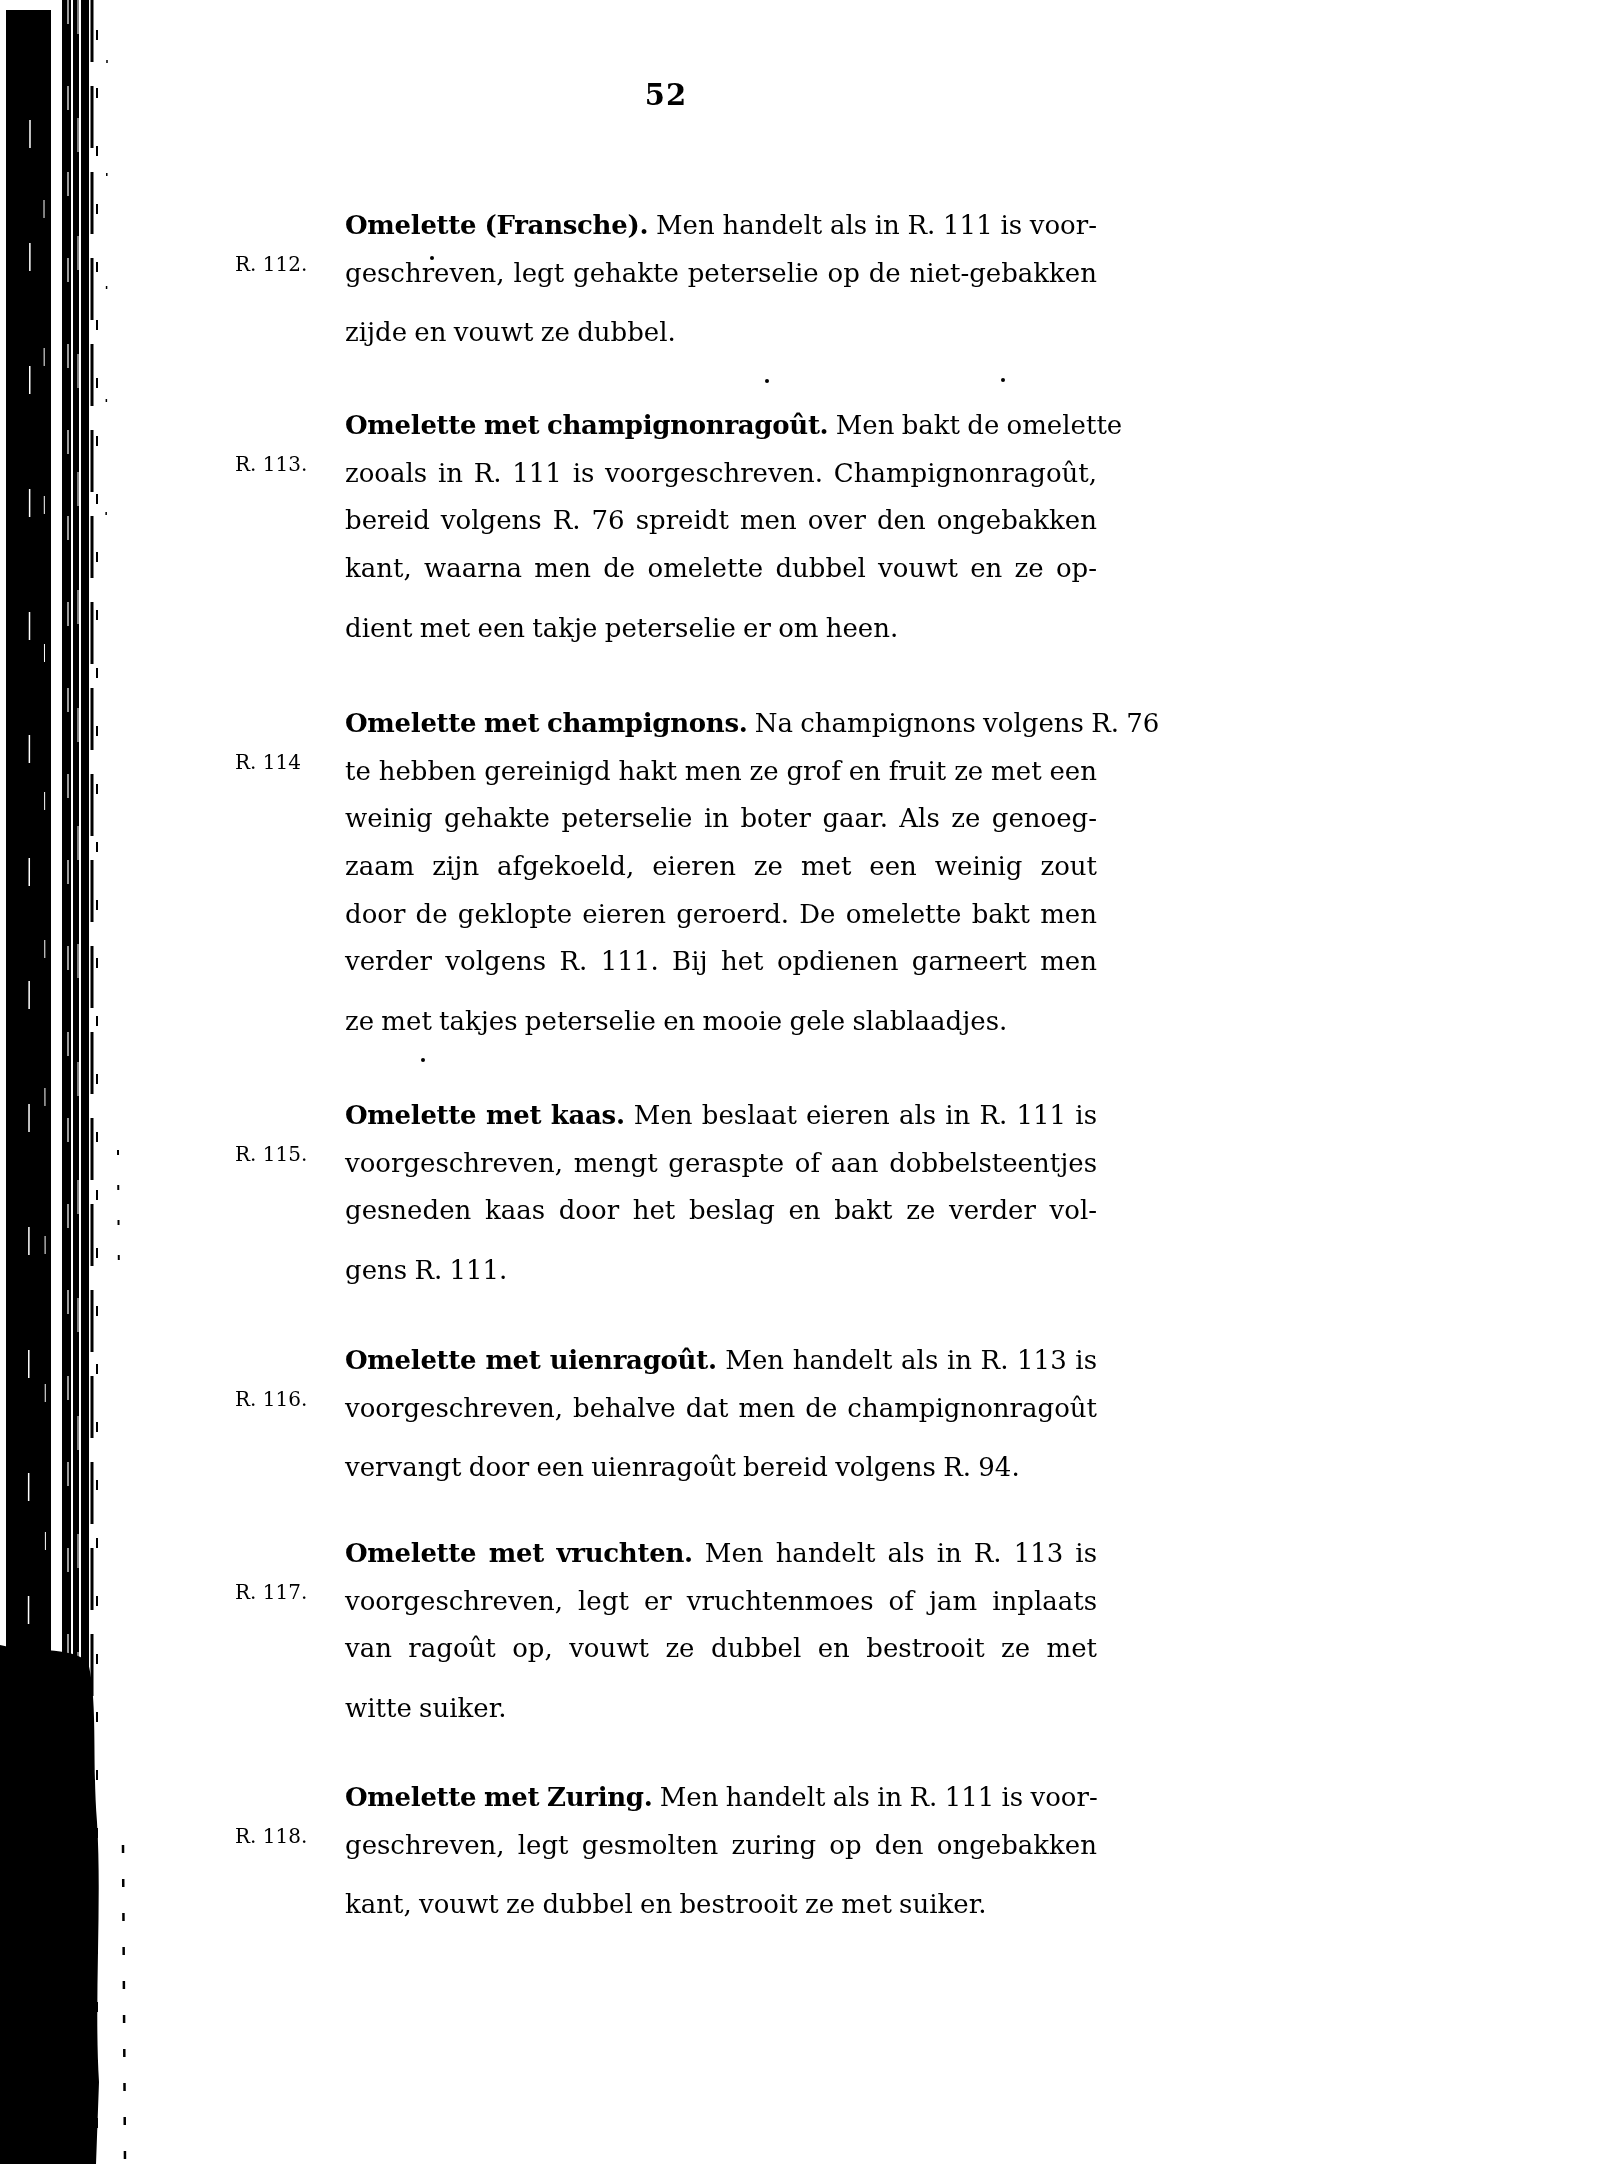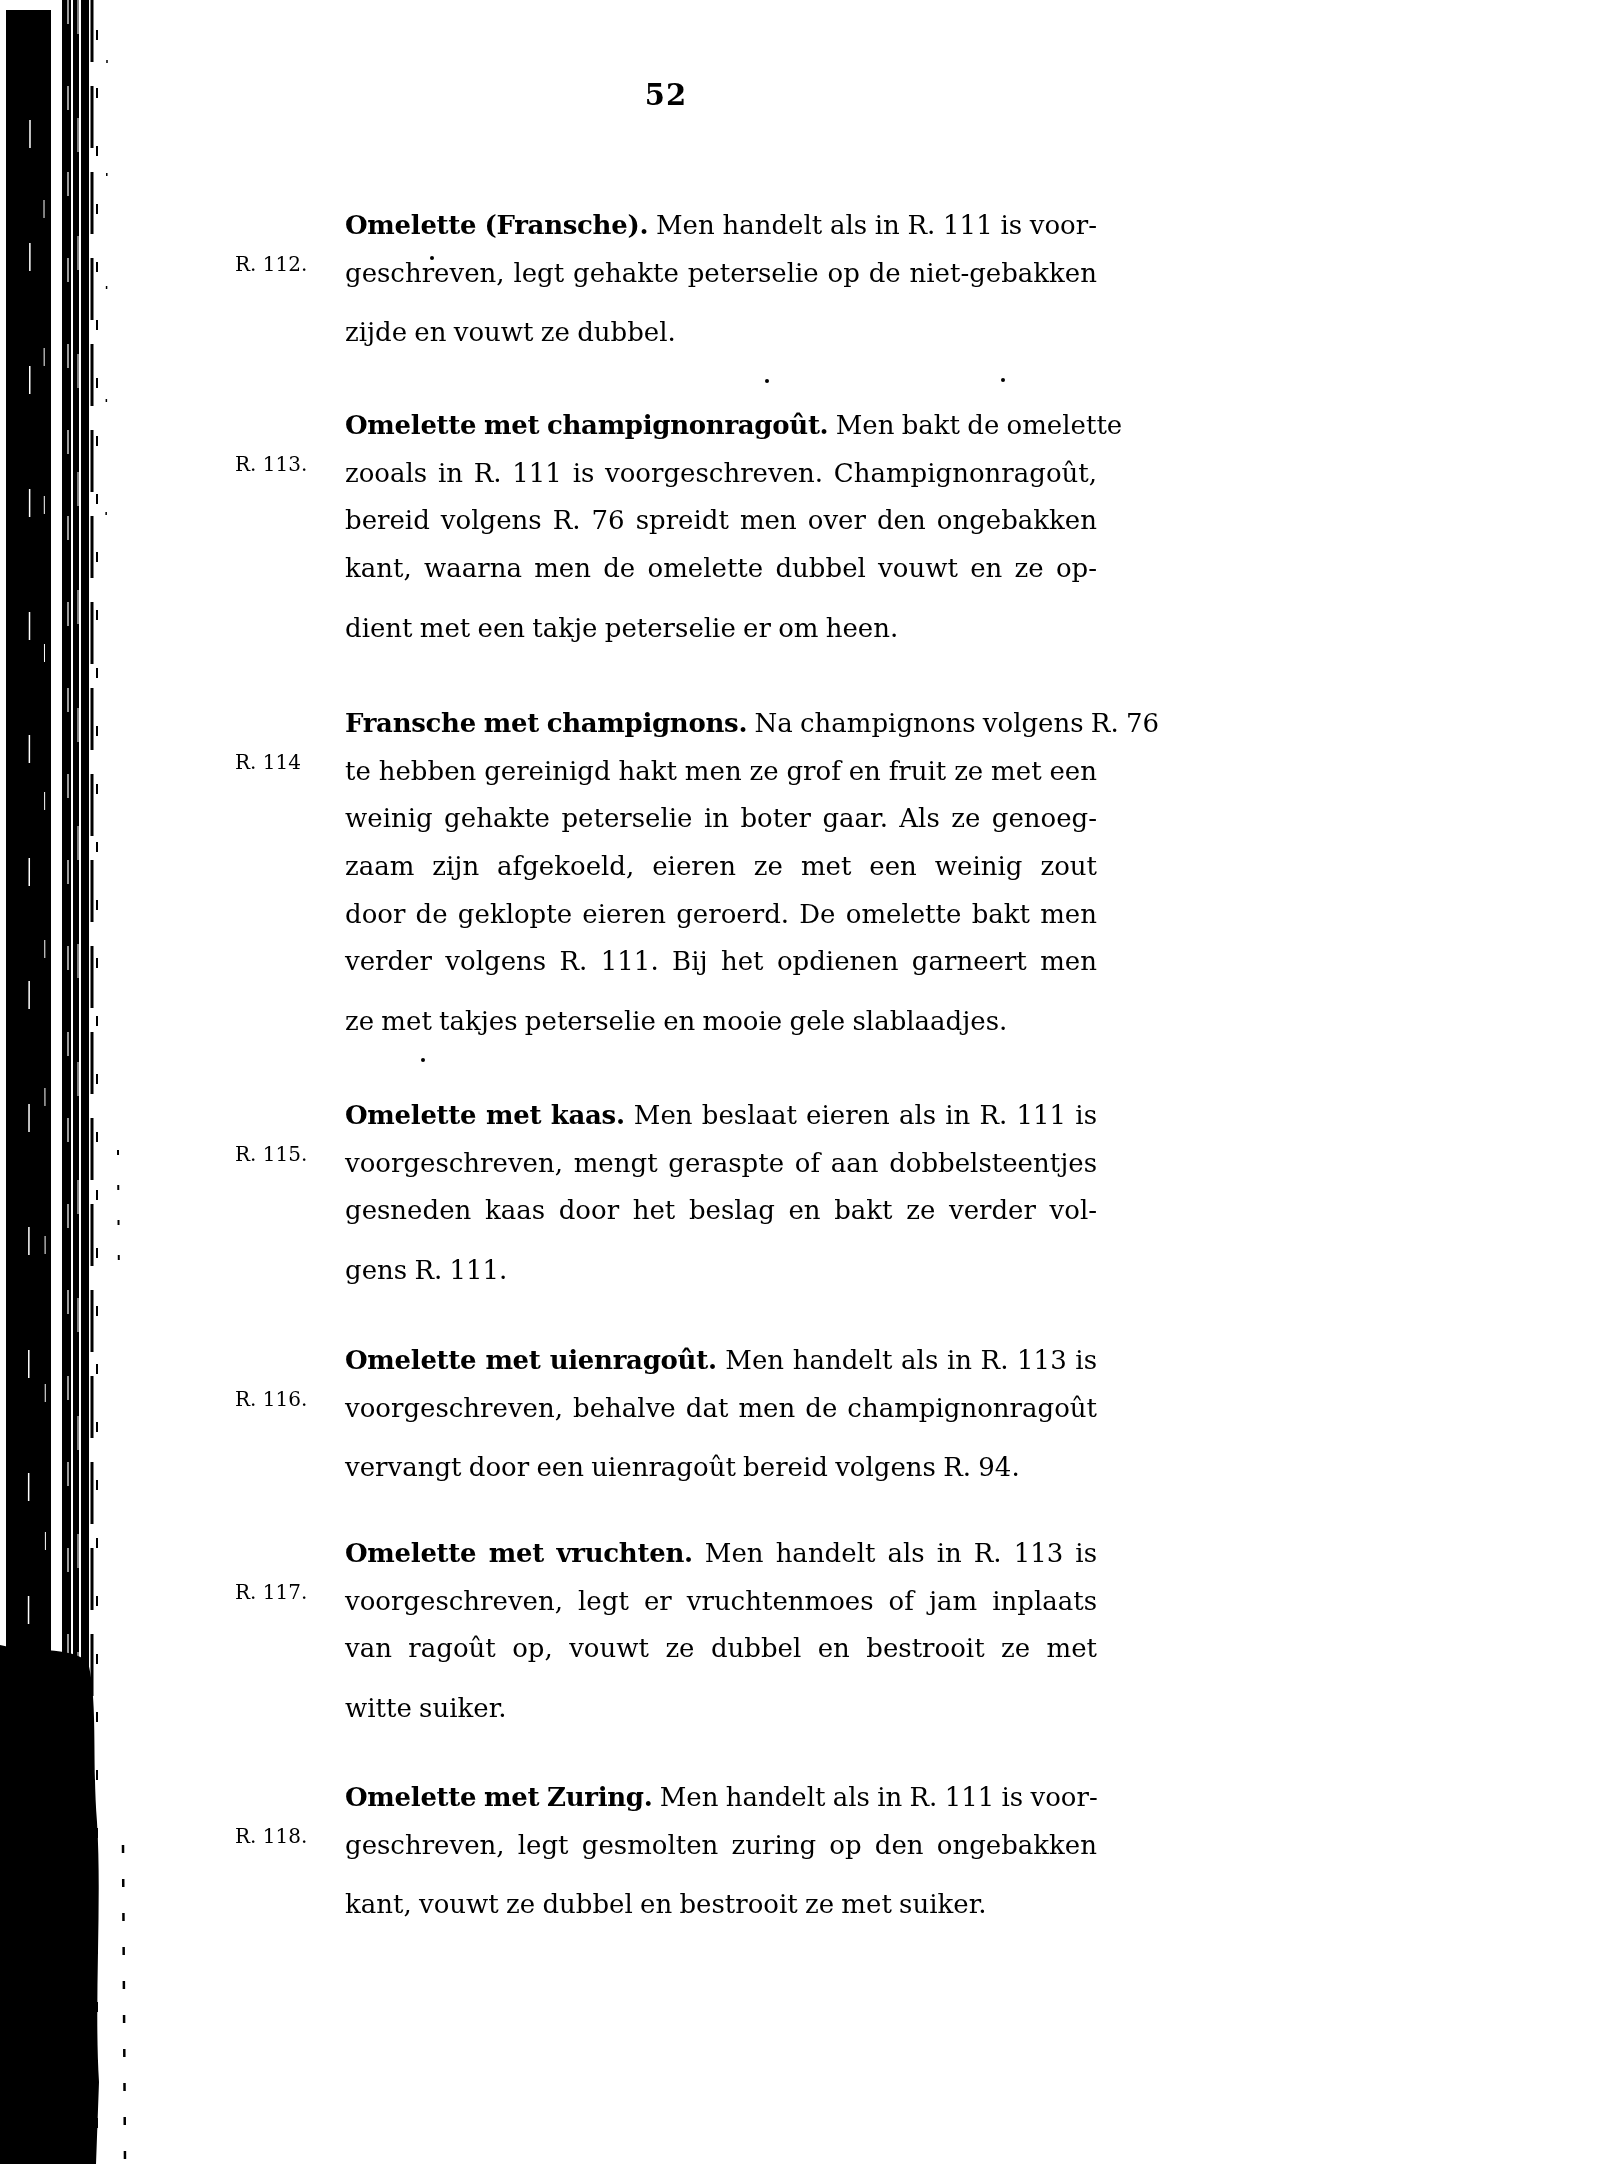--- a/index.html
+++ b/index.html
@@ -92,21 +92,21 @@
       <div class="line">zooals in R. 111 is voorgeschreven. Champignonragoût,</div>
       <div class="line">bereid volgens R. 76 spreidt men over den ongebakken</div>
       <div class="line">kant, waarna men de omelette dubbel vouwt en ze op-</div>
       <div class="line last">dient met een takje peterselie er om heen.</div>
     </div>
   </div>
 
   <div class="recipe" style="top:700px;">
     <div class="rlabel">R. 114</div>
     <div class="rbody">
-      <div class="line"><b class="rtitle">Fransche met champignons.</b> <span>Na champignons volgens R. 76</span></div>
+      <div class="line"><b class="rtitle">Omelette met champignons.</b> <span>Na champignons volgens R. 76</span></div>
       <div class="line">te hebben gereinigd hakt men ze grof en fruit ze met een</div>
       <div class="line">weinig gehakte peterselie in boter gaar. Als ze genoeg-</div>
       <div class="line">zaam zijn afgekoeld, eieren ze met een weinig zout</div>
       <div class="line">door de geklopte eieren geroerd. De omelette bakt men</div>
       <div class="line">verder volgens R. 111. Bij het opdienen garneert men</div>
       <div class="line last">ze met takjes peterselie en mooie gele slablaadjes.</div>
     </div>
   </div>
 
   <div class="recipe" style="top:1092px;">

